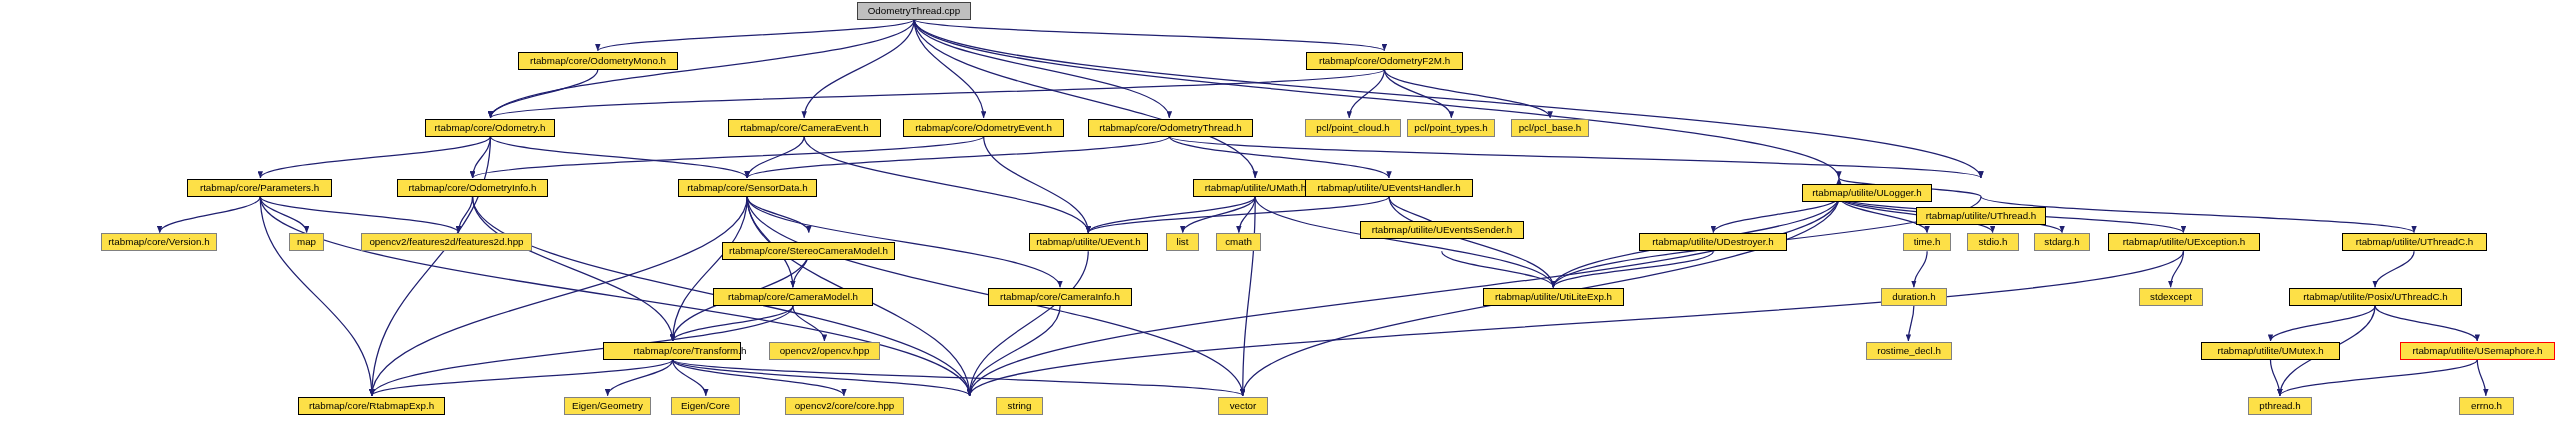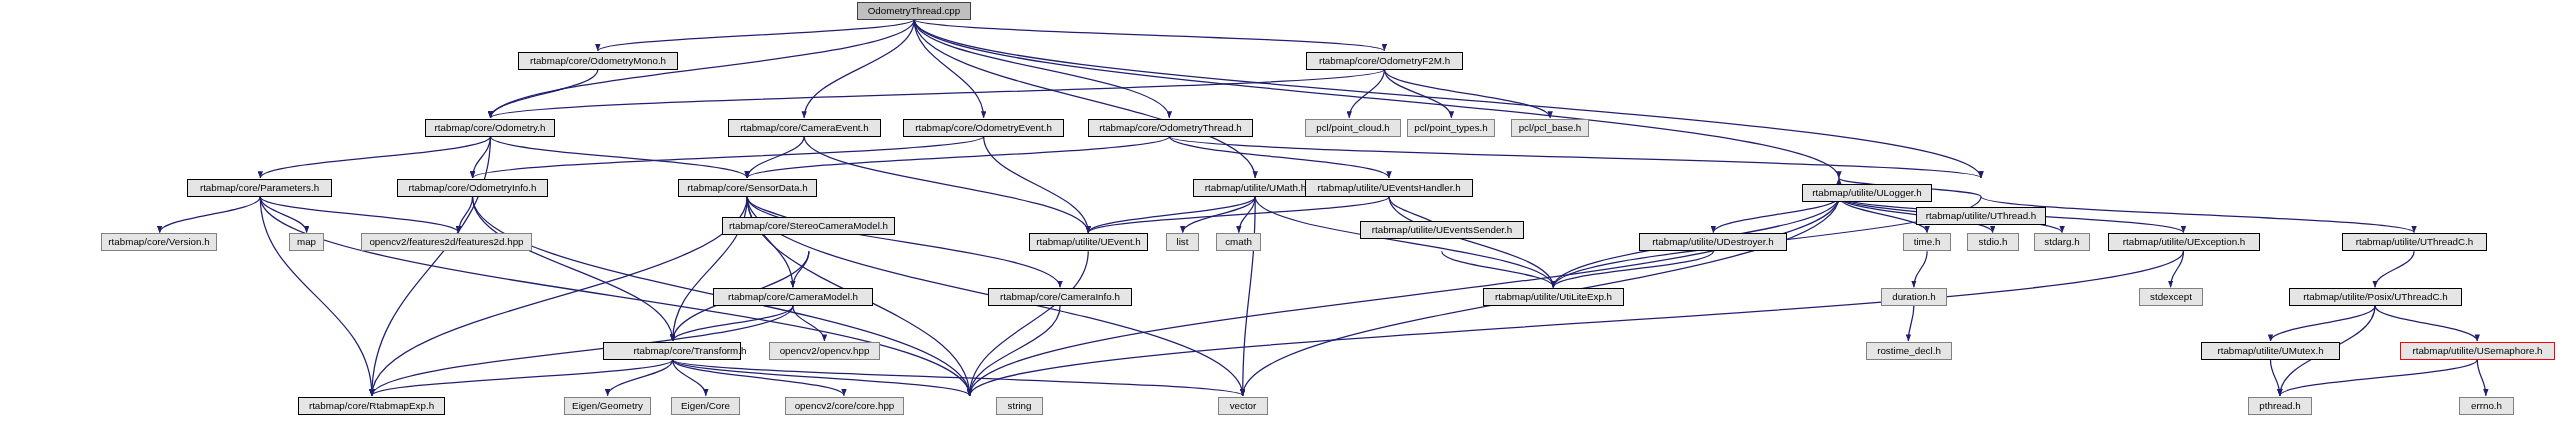--- a/index.html
+++ b/index.html
@@ -1,21 +1,21 @@
 <!DOCTYPE html>
 <html style="font-size:12.5px"><head>
 <meta charset="utf-8">
 <style>
   html,body{margin:0;padding:0;background:#ffffff;}
   #canvas{position:relative;width:2576px;height:437px;background:#fff;
           font-family:"Liberation Sans", sans-serif;overflow:hidden;}
   svg.edges{position:absolute;left:0;top:0;width:2576px;height:437px;}
   .node{position:absolute;box-sizing:border-box;display:flex;align-items:center;
         justify-content:center;white-space:nowrap;height:18px;
-        font-size:9.8px;line-height:1;color:#000;background:#e5e5e5;
+        font-size:9.8px;line-height:1;color:#000;background:#fde047;
         border:0.8px solid #808080;}
   .node.bold{border:0.8px solid #000000;}
   .node.root{background:#bfbfbf;border:0.8px solid #404040;}
   .node span{display:block;padding:0 4.7px;}
 </style>
 </head>
 <body>
 
 <div id="canvas">
   <svg class="edges" viewBox="0 0 3300 560">
@@ -166,21 +166,21 @@
       </div>
       <div class="node" style="left: 101px; top: 233px; width: 116px;">
         <span>rtabmap/core/Version.h</span>
       </div>
       <div class="node" style="left: 289px; top: 233px; width: 35px;">
         <span>map</span>
       </div>
       <div class="node" style="left: 361px; top: 233px; width: 171px;">
         <span>opencv2/features2d/features2d.hpp</span>
       </div>
-      <div class="node bold" style="left: 722px; top: 217px; width: 173px;">
+      <div class="node bold" style="left: 722px; top: 242px; width: 173px;">
         <span>rtabmap/core/StereoCameraModel.h</span>
       </div>
       <div class="node bold" style="left: 1029px; top: 233px; width: 119px;">
         <span>rtabmap/utilite/UEvent.h</span>
       </div>
       <div class="node" style="left: 1166px; top: 233px; width: 33px;">
         <span>list</span>
       </div>
       <div class="node" style="left: 1216px; top: 233px; width: 45px;">
         <span>cmath</span>

